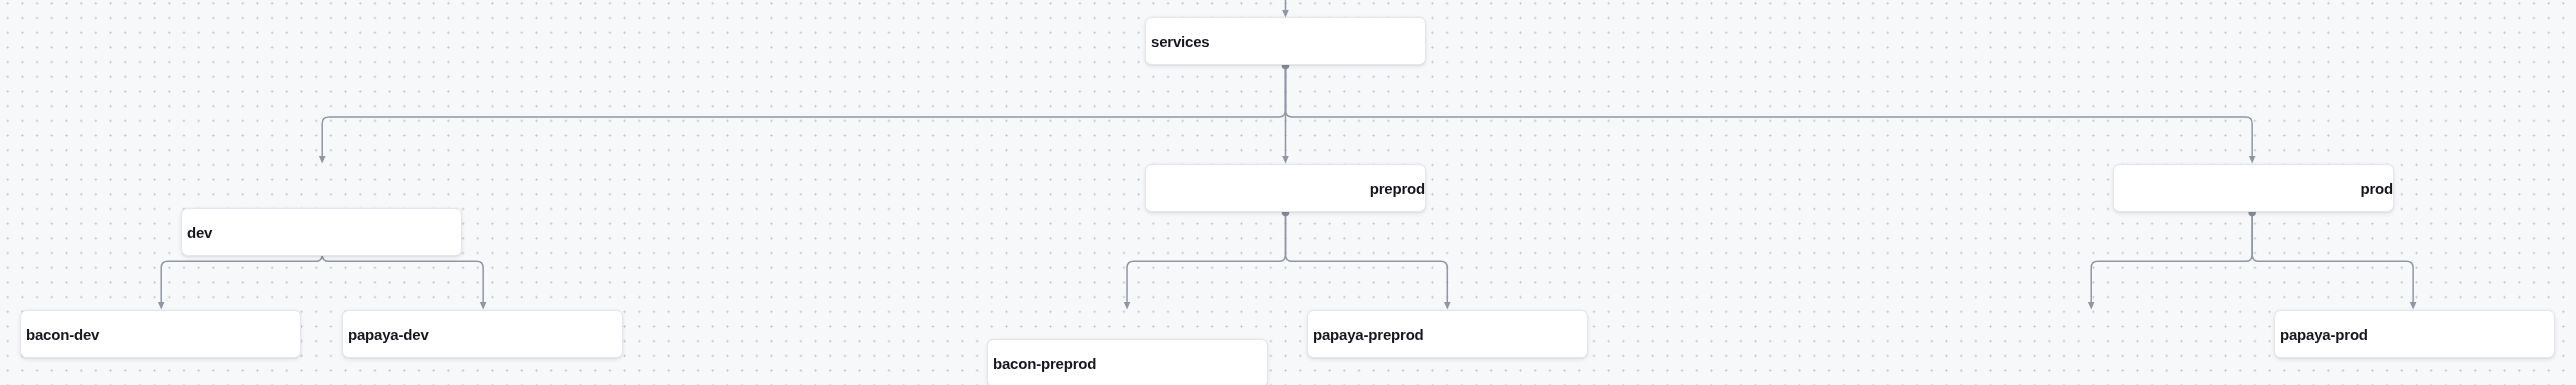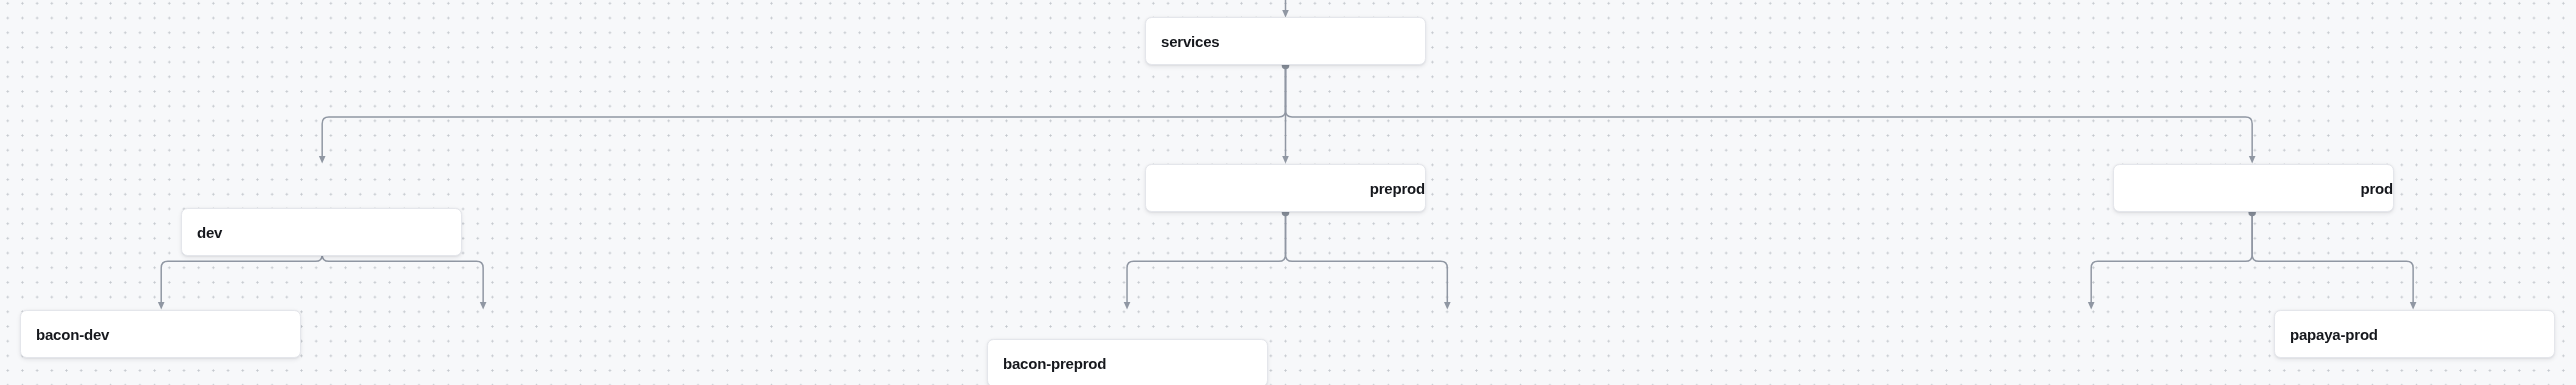--- a/index.html
+++ b/index.html
@@ -34,21 +34,21 @@
   .node {
     position: absolute;
     width: 281px; height: 48px;
     box-sizing: border-box;
     background: var(--node_bg, #ffffff);
     border: 0.8px solid var(--node_border, #e4e6eb);
     border-radius: 6.6px;
     box-shadow: 0 1.7px 4.2px rgba(20, 26, 44, 0.08), 0 0.8px 1.7px rgba(20, 26, 44, 0.05);
     display: flex;
     align-items: center;
-    padding-left: 15px;
+    padding-left: 5px;
     cursor: default;
   }
   .node-label {
     font-size: 15px;
     font-weight: 700;
     letter-spacing: -0.2px;
     color: var(--node_text, #16181d);
     white-space: nowrap;
   }
 </style>
@@ -98,25 +98,31 @@
   </div>
 
   <div class="node" style="left:2113px; top:164px;justify-content:flex-end;">
     <span class="node-label">prod</span>
   </div>
 
   <div class="node" style="left:20px; top:310px;">
     <span class="node-label">bacon-dev</span>
   </div>
 
+  <div class="node" style="left:342px; top:310px;">
+    <span class="node-label">papaya-dev</span>
+  </div>
 
   <div class="node" style="left:987px; top:310px;margin-top:29px;">
     <span class="node-label">bacon-preprod</span>
   </div>
 
+  <div class="node" style="left:1307px; top:310px;">
+    <span class="node-label">papaya-preprod</span>
+  </div>
 
 
   <div class="node" style="left:2274px; top:310px;text-align:right;">
     <span class="node-label">papaya-prod</span>
   </div>
 
 </div>
 
 
 </body></html>

